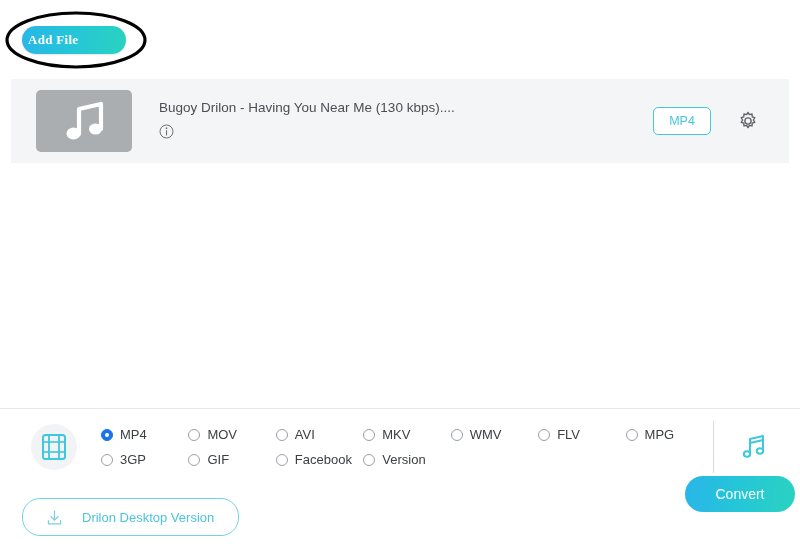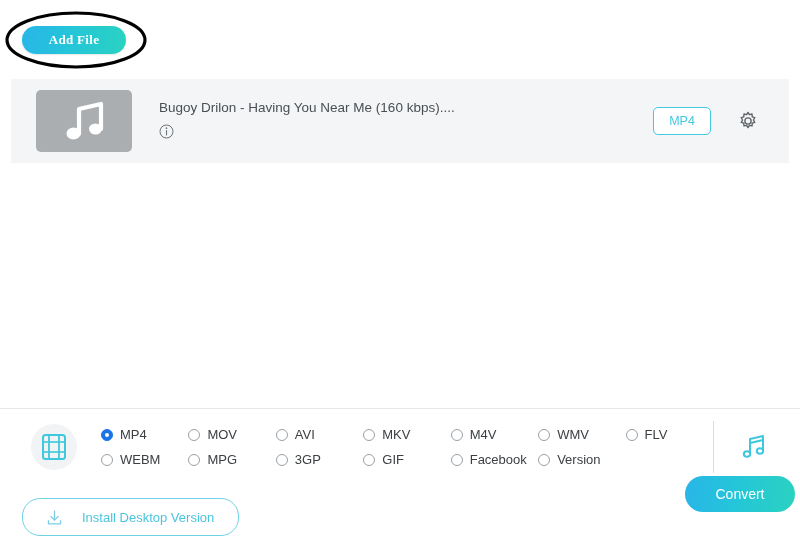--- a/index.html
+++ b/index.html
@@ -30,21 +30,20 @@
     border-radius: 14px;
     background: linear-gradient(95deg, #29b6e8 0%, #24c6d8 48%, #2ad2c0 100%);
     color: #ffffff;
     font-family: "Liberation Serif", serif;
     font-size: 13px;
     font-weight: bold;
     letter-spacing: .3px;
     cursor: pointer;
     display: flex;
     align-items: center;
-    justify-content: center;
     box-shadow: 0 1px 2px rgba(0,0,0,.10);
   }
   .annot-ellipse {
     position: absolute;
     left: 4px; top: 10px;
     width: 144px; height: 60px;
     pointer-events: none;
   }
 
   
@@ -242,21 +241,21 @@
 
   <div class="file-thumb">
     <svg width="46" height="40" viewBox="0 0 46 40">
       <path d="M18 33 V8 L40 3 V28" fill="none" stroke="#ffffff" stroke-width="4.2" stroke-linejoin="round" stroke-linecap="round"></path>
       <ellipse cx="12.5" cy="32.5" rx="7" ry="6" fill="#ffffff"></ellipse>
       <ellipse cx="34.5" cy="28" rx="6.5" ry="5.6" fill="#ffffff"></ellipse>
     </svg>
   </div>
 
   <div class="file-meta">
-    <div class="file-name">Bugoy Drilon - Having You Near Me (160 kbps)....</div>
+    <div class="file-name">Bugoy Drilon - Having You Near Me (130 kbps)....</div>
     <span class="info-icon">
       <svg width="15" height="15" viewBox="0 0 15 15">
         <circle cx="7.5" cy="7.5" r="6.5" fill="none" stroke="#6d7276" stroke-width="1"></circle>
         <circle cx="7.5" cy="4.2" r="0.85" fill="#6d7276"></circle>
         <rect x="6.95" y="6.2" width="1.1" height="5.2" fill="#6d7276"></rect>
       </svg>
     </span>
   </div>
 
   <div class="file-actions">
@@ -298,35 +297,27 @@
     <label class="radio-item">
       <span class="radio-dot"></span>
       <span>AVI</span>
     </label>
     <label class="radio-item">
       <span class="radio-dot"></span>
       <span>MKV</span>
     </label>
     <label class="radio-item">
       <span class="radio-dot"></span>
-      <span>M4V</span>
-    </label>
-    <label class="radio-item">
-      <span class="radio-dot"></span>
       <span>WMV</span>
     </label>
     <label class="radio-item">
       <span class="radio-dot"></span>
       <span>FLV</span>
     </label>
 
-    <label class="radio-item">
-      <span class="radio-dot"></span>
-      <span>WEBM</span>
-    </label>
     <label class="radio-item">
       <span class="radio-dot"></span>
       <span>MPG</span>
     </label>
     <label class="radio-item">
       <span class="radio-dot"></span>
       <span>3GP</span>
     </label>
     <label class="radio-item">
       <span class="radio-dot"></span>
@@ -357,18 +348,18 @@
 <div class="install-btn">
   <span class="install-icon">
     <svg width="19" height="19" viewBox="0 0 20 20">
       <g fill="none" stroke="#7ccfe2" stroke-width="1.3" stroke-linecap="round" stroke-linejoin="round">
         <line x1="10" y1="3" x2="10" y2="12.5"></line>
         <polyline points="6.2,9 10,12.8 13.8,9"></polyline>
         <polyline points="3.6,13.4 3.6,16.6 16.4,16.6 16.4,13.4"></polyline>
       </g>
     </svg>
   </span>
-  <span class="install-label">Install Desktop Version</span>
+  <span class="install-label">Drilon Desktop Version</span>
 </div>
 
 <button class="convert-btn">
   <span>Convert</span>
 </button>
 
 </body></html>

